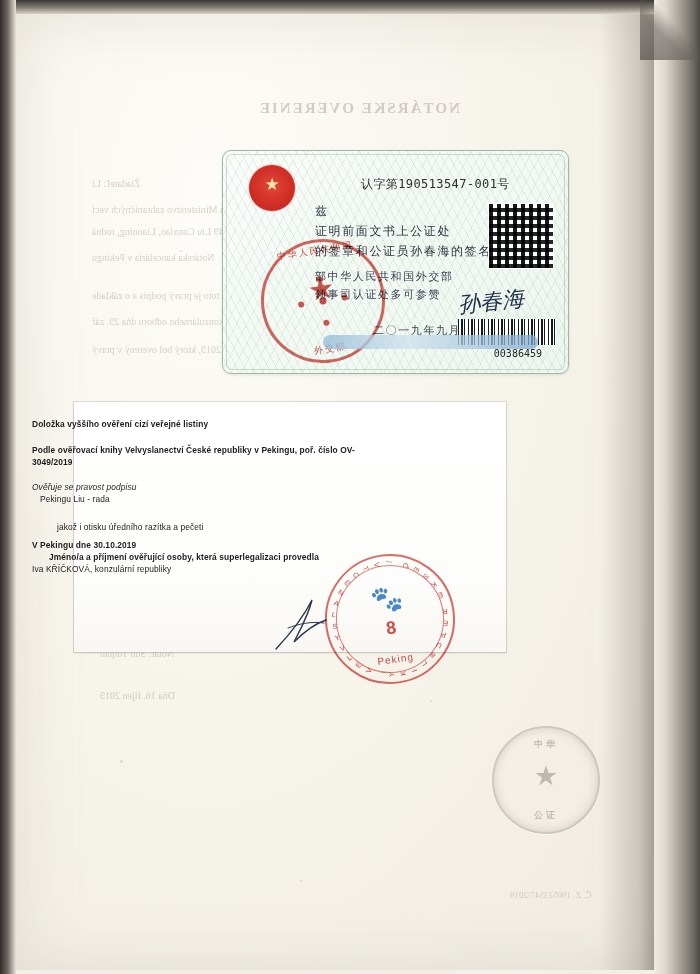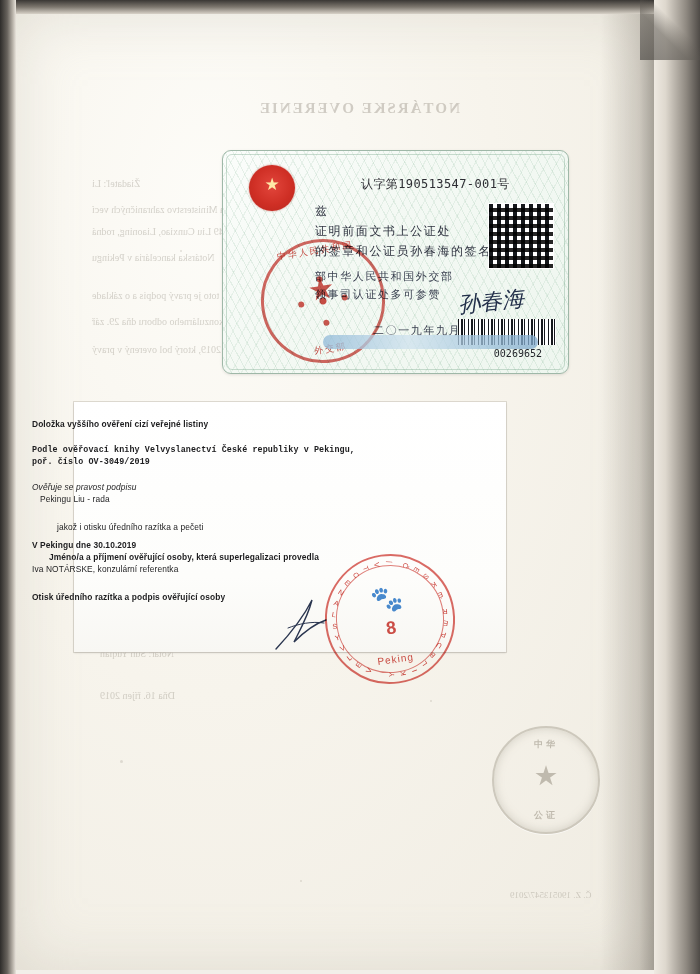--- a/index.html
+++ b/index.html
@@ -382,34 +382,33 @@
 
     <div class="round-seal">
       <div class="seal-text">中华人民共和国</div>
       <div class="seal-star">★</div>
       <div class="seal-text bottom">外交部</div>
     </div>
 
     <div class="qr"></div>
     <div class="signature-cn">孙春海</div>
     <div class="barcode"></div>
-    <div class="barcode-num">00269652</div>
+    <div class="barcode-num">00386459</div>
     <div class="cert-band"></div>
   </div>
 
   <div class="slip"></div>
   <div class="slip-text b slip-w" style="top:418px;">Doložka vyššího ověření cizí veřejné listiny</div>
-  <div class="slip-text b slip-w" style="top:444px;font-family:Liberation Mono, monospace;">Podle ověřovací knihy Velvyslanectví České republiky v Pekingu, poř. číslo OV-3049/2019</div>
+  <div class="slip-text b slip-w" style="top:444px;">Podle ověřovací knihy Velvyslanectví České republiky v Pekingu, poř. číslo OV-3049/2019</div>
   <div class="slip-text slip-w" style="top:481px;font-style:italic;">Ověřuje se pravost podpisu</div>
   <div class="slip-text slip-w" style="top:493px; left:40px;">Pekingu Liu - rada</div>
   <div class="slip-text slip-w" style="top:521px;padding-left:25px;">jakož i otisku úředního razítka a pečeti</div>
   <div class="slip-text b slip-w" style="top:539px;">V Pekingu dne 30.10.2019</div>
   <div class="slip-text b slip-w" style="top:551px;margin-left:17px;">Jméno/a a příjmení ověřující osoby, která superlegalizaci provedla</div>
-  <div class="slip-text slip-w" style="top:563px;">Iva NOTÁRSKE, konzulární referentka</div>
-  <div class="slip-text b slip-w" style="top:591px;">Otisk úředního razítka a podpis ověřující osoby</div>
+  <div class="slip-text slip-w" style="top:563px;">Iva KŘÍČKOVÁ, konzulární republiky</div>
 
   <svg class="hand-sign" viewBox="0 0 70 60">
     <path d="M8 55 C 22 40, 34 26, 44 6 C 40 22, 32 36, 26 48 C 34 40, 46 30, 58 26" fill="none" stroke="#2b3650" stroke-width="1.4" stroke-linecap="round"></path>
     <path d="M20 34 C 30 30, 44 27, 56 29" fill="none" stroke="#2b3650" stroke-width="1" stroke-linecap="round"></path>
   </svg>
 
   <div class="cz-seal">
     <div class="cz-seal-ring">
       <span style="transform:rotate(-145deg) translate(0,-58px) rotate(90deg)">V</span>
       <span style="transform:rotate(-133deg) translate(0,-58px) rotate(90deg)">E</span>

